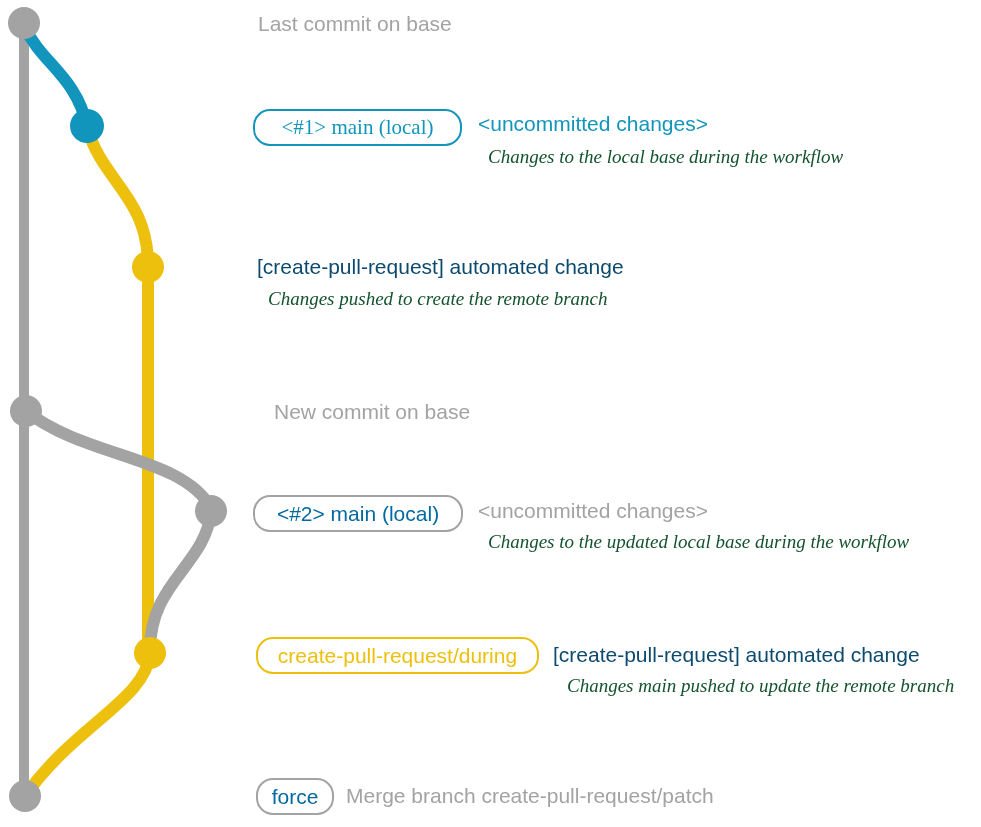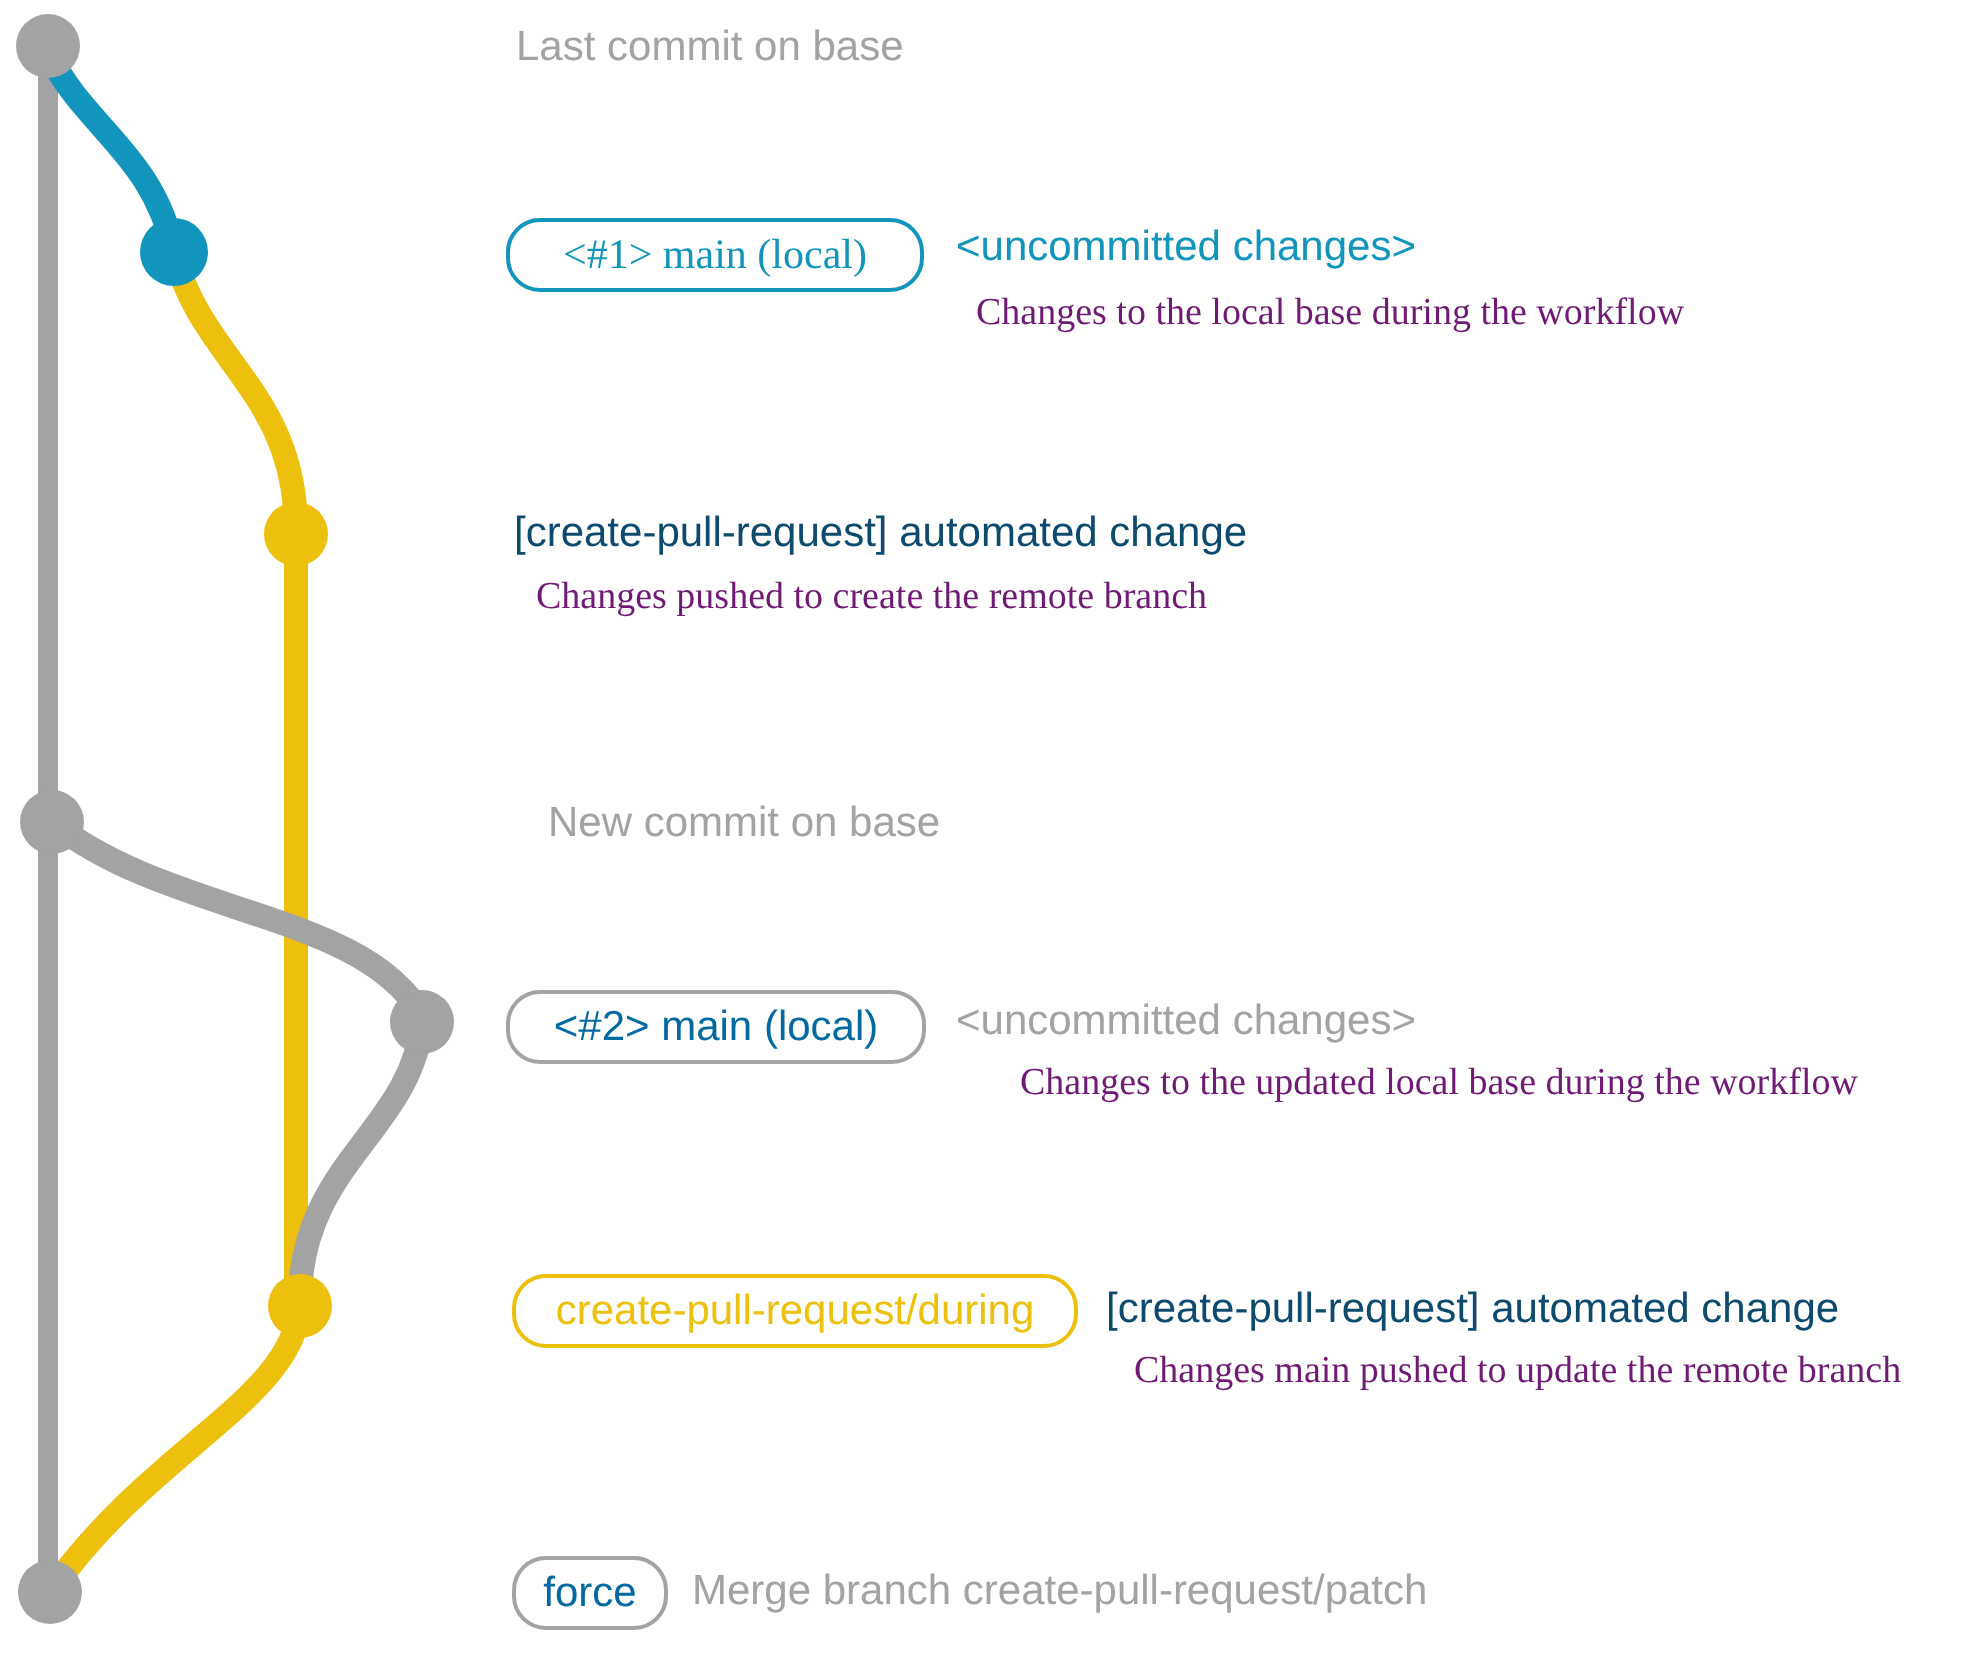--- a/index.html
+++ b/index.html
@@ -17,21 +17,22 @@
   .gray-txt   { color: #a3a3a3; }
   .teal-txt   { color: #1295bc; }
   .yellow-txt { color: #0c4a6e; text-align: center; }
 
   .desc {
     position: absolute;
     white-space: nowrap;
     font-family: "Liberation Serif", serif;
     font-size: 19px;
     line-height: 24px;
-    color: #701a75;
+    color: #14532d;
+    font-style: italic;
   }
 
   .badge {
     position: absolute;
     box-sizing: border-box;
     height: 37px;
     border: 2px solid #a3a3a3;
     border-radius: 17px;
     font-size: 21px;
     line-height: 33px;
@@ -76,21 +77,21 @@
   <div class="txt teal-txt" style="left:478px; top:111px;">&lt;uncommitted changes&gt;</div>
   <div class="desc" style="left:488px; top:145px;">Changes to the local base during the workflow</div>
 
   <div class="txt yellow-txt" style="left:257px; top:254px;">[create-pull-request] automated change</div>
   <div class="desc" style="left:268px; top:287px;">Changes pushed to create the remote branch</div>
 
   <div class="txt gray-txt" style="left:274px; top:399px;">New commit on base</div>
 
   <div class="badge" style="left:253px; top:495px; width:210px;">&lt;#2&gt; main (local)</div>
   <div class="txt gray-txt" style="left:478px; top:498px;">&lt;uncommitted changes&gt;</div>
-  <div class="desc" style="left:510px; top:530px;">Changes to the updated local base during the workflow</div>
+  <div class="desc" style="left:488px; top:530px;">Changes to the updated local base during the workflow</div>
 
   <div class="badge yellow" style="left:256px; top:637px; width:283px;">create-pull-request/during</div>
   <div class="txt yellow-txt" style="left:553px; top:642px;">[create-pull-request] automated change</div>
   <div class="desc" style="left:567px; top:674px;">Changes main pushed to update the remote branch</div>
 
   <div class="badge" style="left:256px; top:778px; width:78px;">force</div>
   <div class="txt gray-txt" style="left:346px; top:783px;">Merge branch create-pull-request/patch</div>
 
 </div>
 

